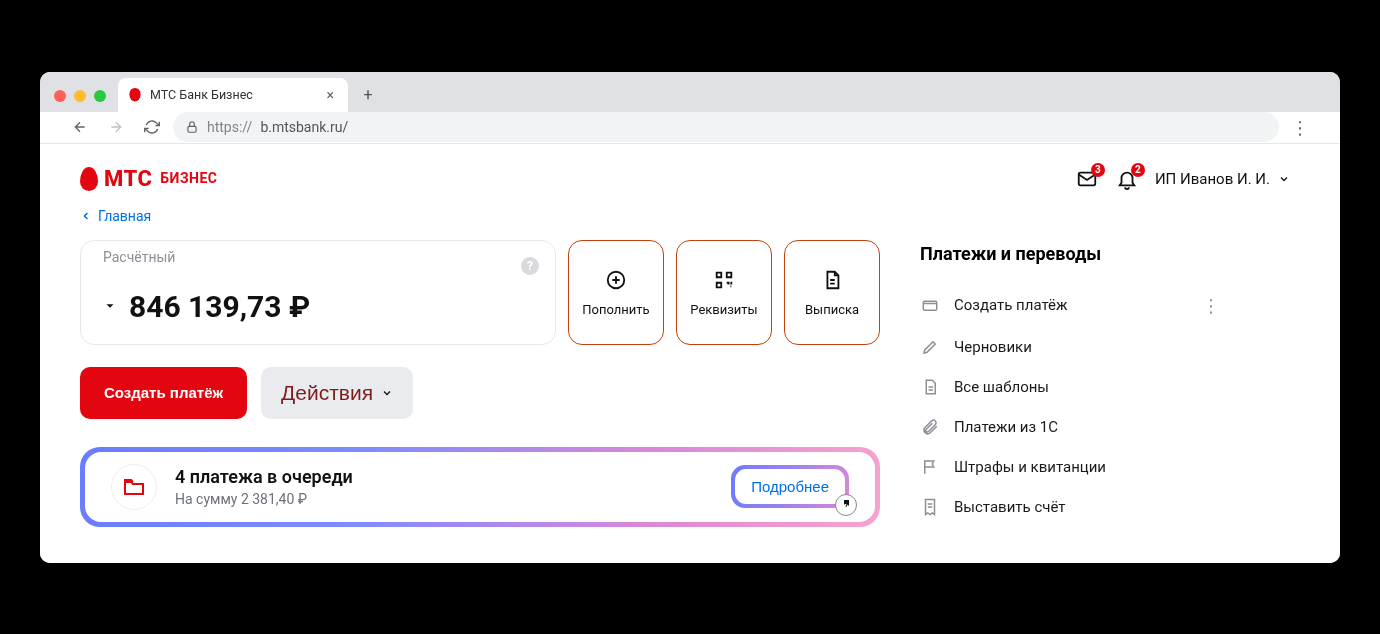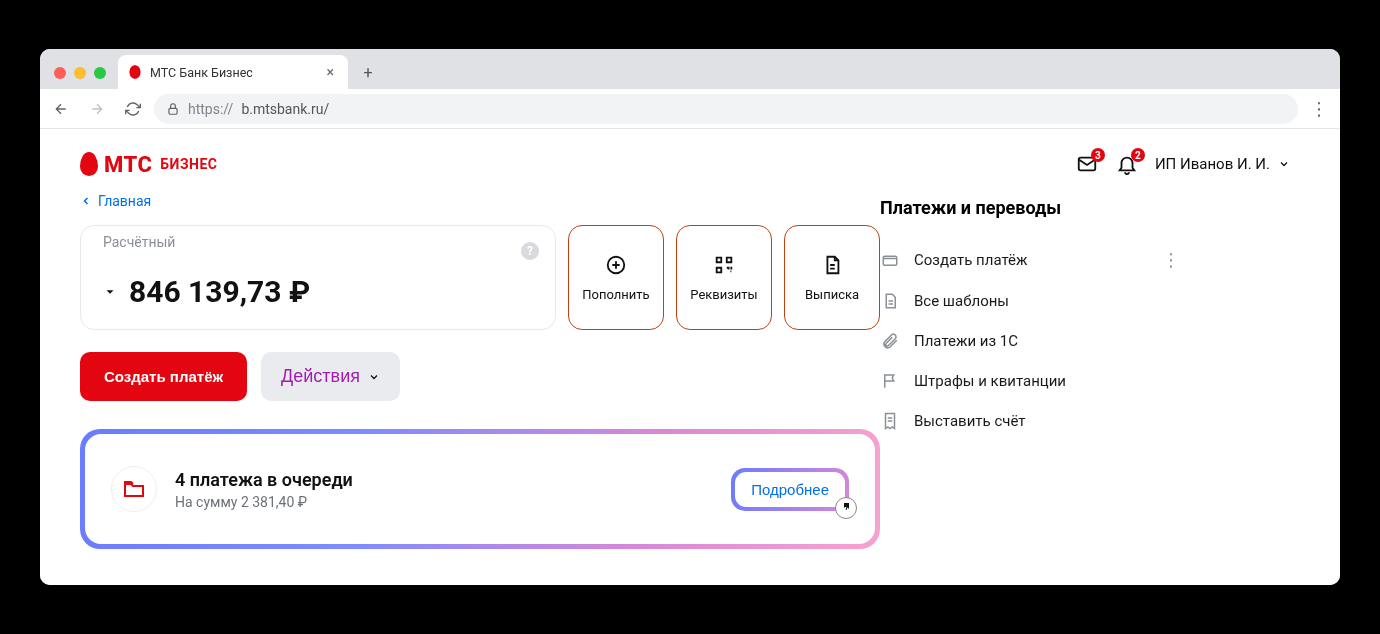--- a/index.html
+++ b/index.html
@@ -70,26 +70,26 @@
     font-size:14px;color:#666;
     padding:2px 4px;
   }
   .newtab {
     width:28px;height:28px;
     margin:0 0 3px 6px;
     display:flex;align-items:center;justify-content:center;
     color:#555;font-size:16px;
   }
   .addr-bar {
-    height:40px;
+    height:32px;
     background:#fff;
     border-bottom:1px solid #e6e6e6;
     display:flex;
     align-items:center;
-    padding:0 6px;
+    padding:0 25px;
     gap:6px;
   }
   .nav-btn {
     width:30px;height:30px;
     display:flex;align-items:center;justify-content:center;
     color:#5f6368;font-size:16px;
     border-radius:50%;
   }
   .nav-btn.disabled{color:#bfc1c4;}
   .url-field {
@@ -106,21 +106,23 @@
   }
   .url-scheme{color:#80868b;}
   .menu-dots {
     width:30px;height:30px;
     display:flex;align-items:center;justify-content:center;
     color:#5f6368;font-size:18px;
   }
   .page {
     padding: 14px 40px 36px 40px;
     display:flex;
+    gap: 40px;
     background:#fff;
+    align-items:flex-end;
   }
   .main-col { flex:1; max-width: 800px;}
   .side-col { width: 300px; padding-top:54px;}
   .header-row {
     display:flex;
     align-items:center;
     justify-content:space-between;
     height:42px;
     margin-bottom:6px;
   }
@@ -215,36 +217,36 @@
     width:24px;height:24px;
     display:flex;align-items:center;justify-content:center;
   }
   .btn-row {display:flex;gap:14px;margin-top:22px;}
   .btn-primary {
     background:#e30611;color:#fff;
     border:none;border-radius:10px;
     padding:14px 24px;font-size:15px;font-weight:600;
   }
   .btn-secondary {
-    background:#e9ebee;color:#a21caf;
+    background:#e9ebee;color:#7f1d1d;
     border:none;border-radius:10px;
-    padding:14px 20px;font-size:18px;font-weight:500;
+    padding:14px 20px;font-size:21px;font-weight:500;
     display:flex;align-items:center;gap:8px;
   }
   .queue-card {
     margin-top:28px;
     position:relative;
     border-radius:20px;
     padding:5px;
     background: linear-gradient(100deg,#6a7cff 0%, #7e8cff 35%, #d887d9 70%, #f7a3d0 100%);
   }
   .queue-inner {
     background:#fff;
     border-radius:16px;
-    padding:32px 26px;
+    padding:12px 26px;
     display:flex;align-items:center;gap:18px;
   }
   .folder-ic {
     width:46px;height:46px;border-radius:50%;
     border:1px solid #eee;
     display:flex;align-items:center;justify-content:center;
   }
   .queue-text .t1{font-size:18px;font-weight:600;color:#111;}
   .queue-text .t2{font-size:14px;color:#6c7078;margin-top:4px;}
   .details-wrap {
@@ -449,20 +451,28 @@
                 <rect x="3" y="7" width="18" height="12" rx="2"></rect>
                 <path d="M3 10h18"></path>
               </svg>
             </span>
         <span>Создать платёж</span>
         <span class="side-more">⋮</span>
       </div>
       <div class="side-item">
         <span class="ic">
               <svg width="18" height="18" viewBox="0 0 24 24" fill="none" stroke="#8b8f97" stroke-width="2">
+                <path d="M4 20l4-1 11-11-3-3L5 16l-1 4z"></path>
+              </svg>
+            </span>
+        <span>Черновики</span>
+      </div>
+      <div class="side-item">
+        <span class="ic">
+              <svg width="18" height="18" viewBox="0 0 24 24" fill="none" stroke="#8b8f97" stroke-width="2">
                 <path d="M7 3h8l4 4v14H7z"></path>
                 <path d="M10 12h6M10 16h6"></path>
               </svg>
             </span>
         <span>Все шаблоны</span>
       </div>
       <div class="side-item">
         <span class="ic">
               <svg width="18" height="18" viewBox="0 0 24 24" fill="none" stroke="#8b8f97" stroke-width="2">
                 <path d="M21 11l-9 9a5 5 0 01-7-7l9-9a3.5 3.5 0 015 5l-9 9a2 2 0 01-3-3l8-8"></path>

